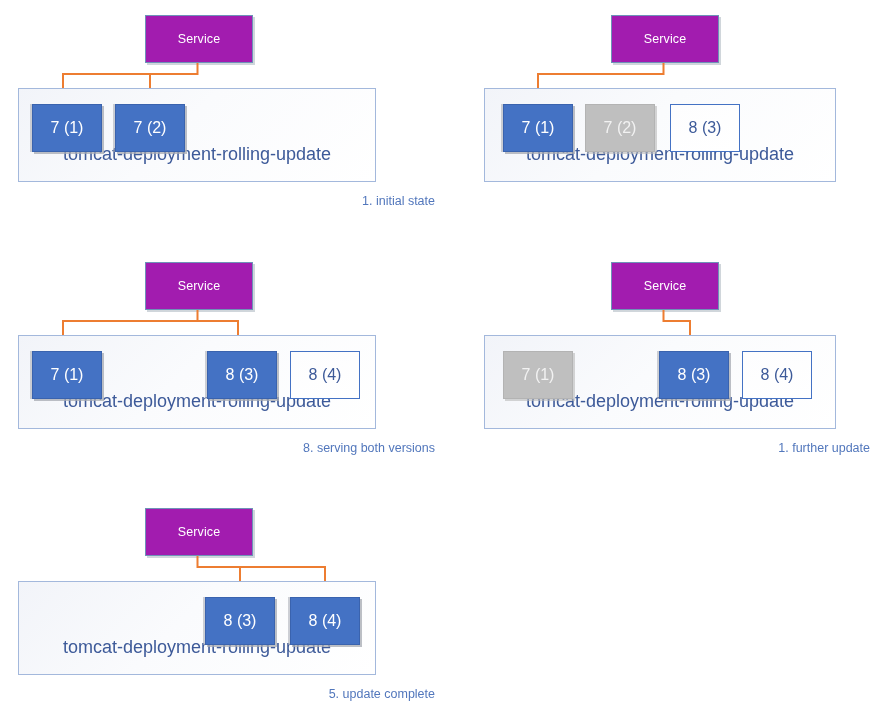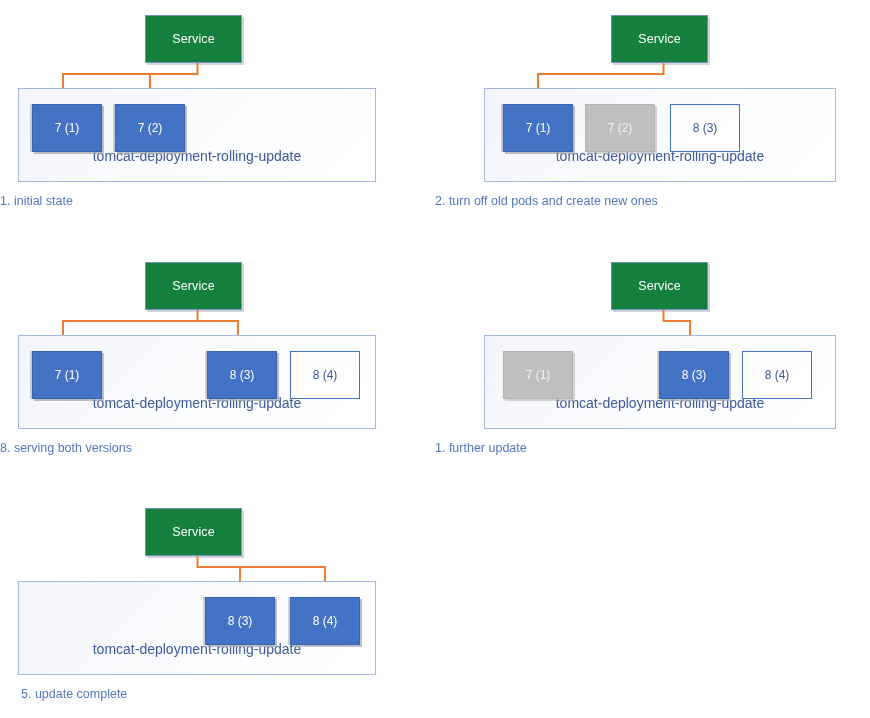--- a/index.html
+++ b/index.html
@@ -21,23 +21,23 @@
     height: 718px;
   }
   .panel {
     position: absolute;
     width: 435px;
     height: 240px;
   }
   
   .service-box {
     position: absolute;
-    width: 97px;
+    width: 108px;
     height: 48px;
-    background: #15803d;
+    background: #a21caf;
     border: 1px solid #6E92B8;
     box-shadow: 2px 2px 0 0 rgba(170,180,190,0.55);
     display: flex;
     align-items: center;
     justify-content: center;
     box-sizing: border-box;
   }
   .service-label {
     color: #ffffff;
     font-size: 12.5px;
@@ -51,33 +51,33 @@
     border: 1px solid #A3B8DC;
     background: linear-gradient(135deg, #F2F4F9 0%, #FAFBFD 45%, #FFFFFF 100%);
   }
   .deployment-label {
     position: absolute;
     left: 0;
     right: 0;
     bottom: 18px;
     text-align: center;
     color: #3D5A99;
-    font-size: 14px;
+    font-size: 18px;
     line-height: 1;
   }
   
   .pod {
     position: absolute;
     width: 70px;
     height: 48px;
     box-sizing: border-box;
     display: flex;
     align-items: center;
     justify-content: center;
-    font-size: 12px;
+    font-size: 16px;
     line-height: 1;
   }
   .pod.active {
     background: #4472C4;
     border: 1px solid #3A63AE;
     color: #ffffff;
     box-shadow: 2px 2px 0 0 rgba(165,170,178,0.75),
                -2px 0 0 0 rgba(165,170,178,0.55);
   }
   .pod.terminating {
@@ -98,21 +98,21 @@
     width: 435px;
     height: 240px;
     pointer-events: none;
     overflow: visible;
   }
   
   .caption {
     position: absolute;
     left: 0;
     right: 0;
-    text-align: left;
+    text-align: right;
     color: #5277BC;
     font-size: 12.5px;
     line-height: 1;
   }
 </style>
 </head>
 <body>
 
 <div id="stage">
 
@@ -165,21 +165,20 @@
     <div class="pod active" style="left:68px; top:104px;">
       <span>7 (1)</span>
     </div>
     <div class="pod terminating" style="left:150px; top:104px;">
       <span>7 (2)</span>
     </div>
     <div class="pod pending" style="left:235px; top:104px;">
       <span>8 (3)</span>
     </div>
 
-    <div class="caption" style="top:195px;">2. turn off old pods and create new ones</div>
   </div>
 
   <div class="panel" style="left:0px; top:245px;">
 
     <div class="service-box" style="left:145px; top:17px;">
       <span class="service-label">Service</span>
     </div>
 
     <svg class="connector">
       <g stroke="#ED7D31" stroke-width="2" fill="none">

